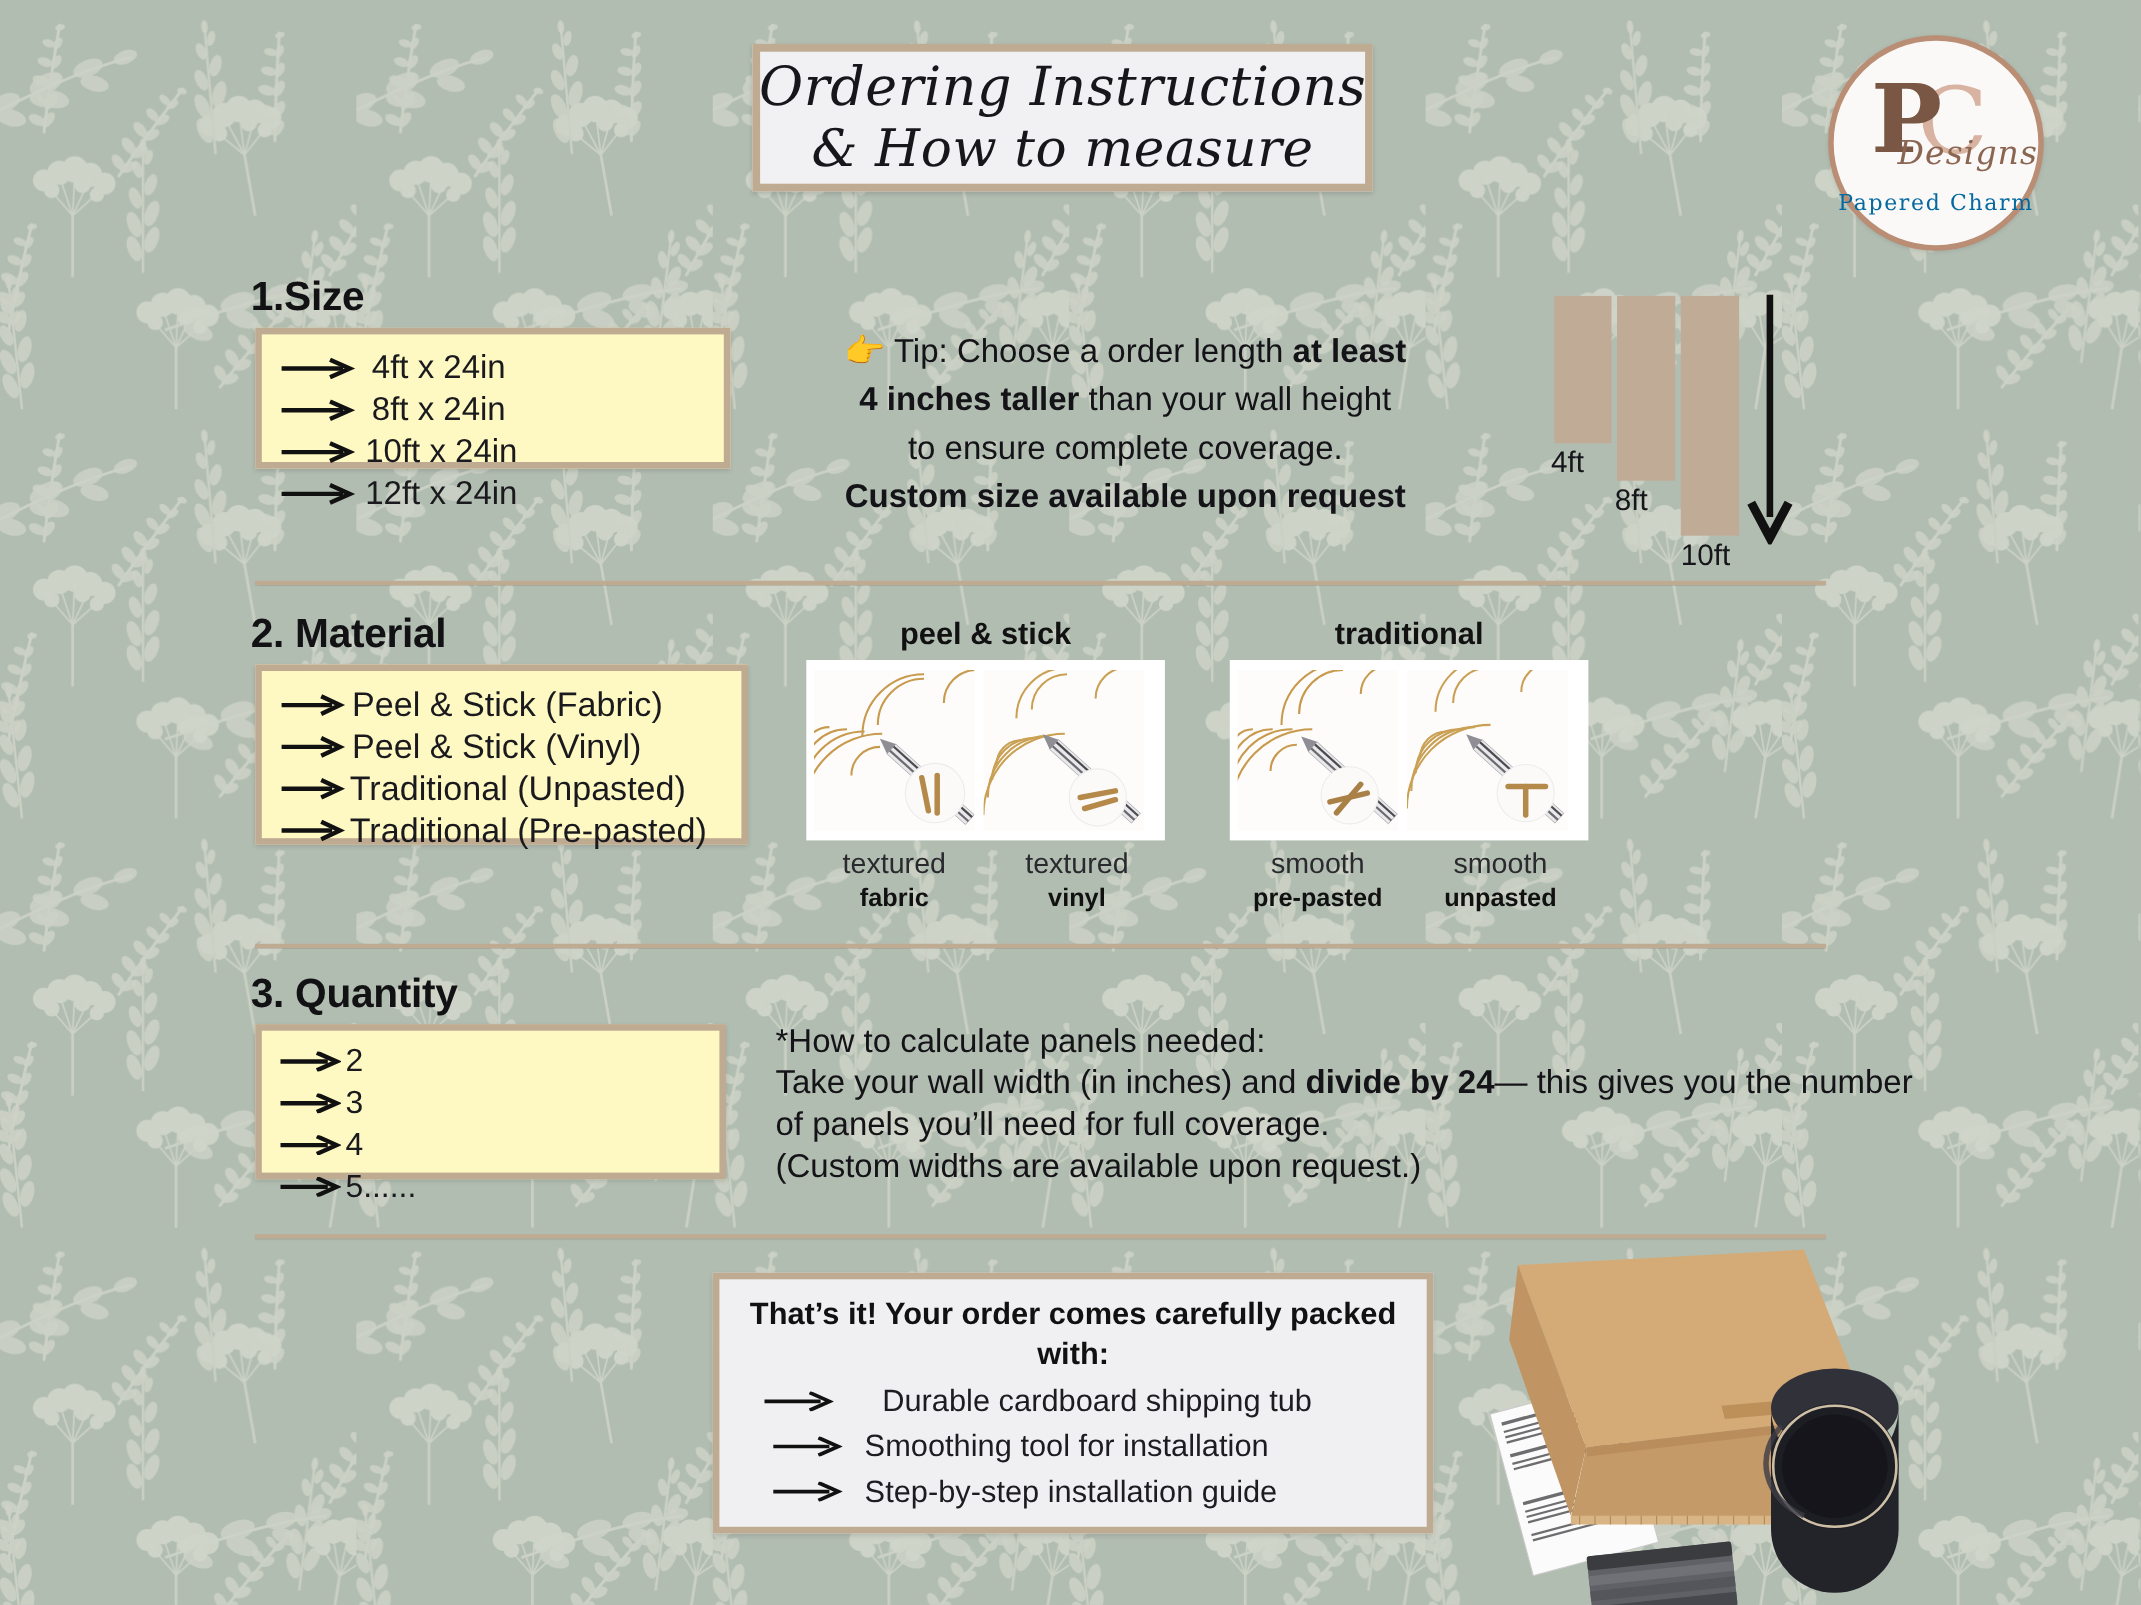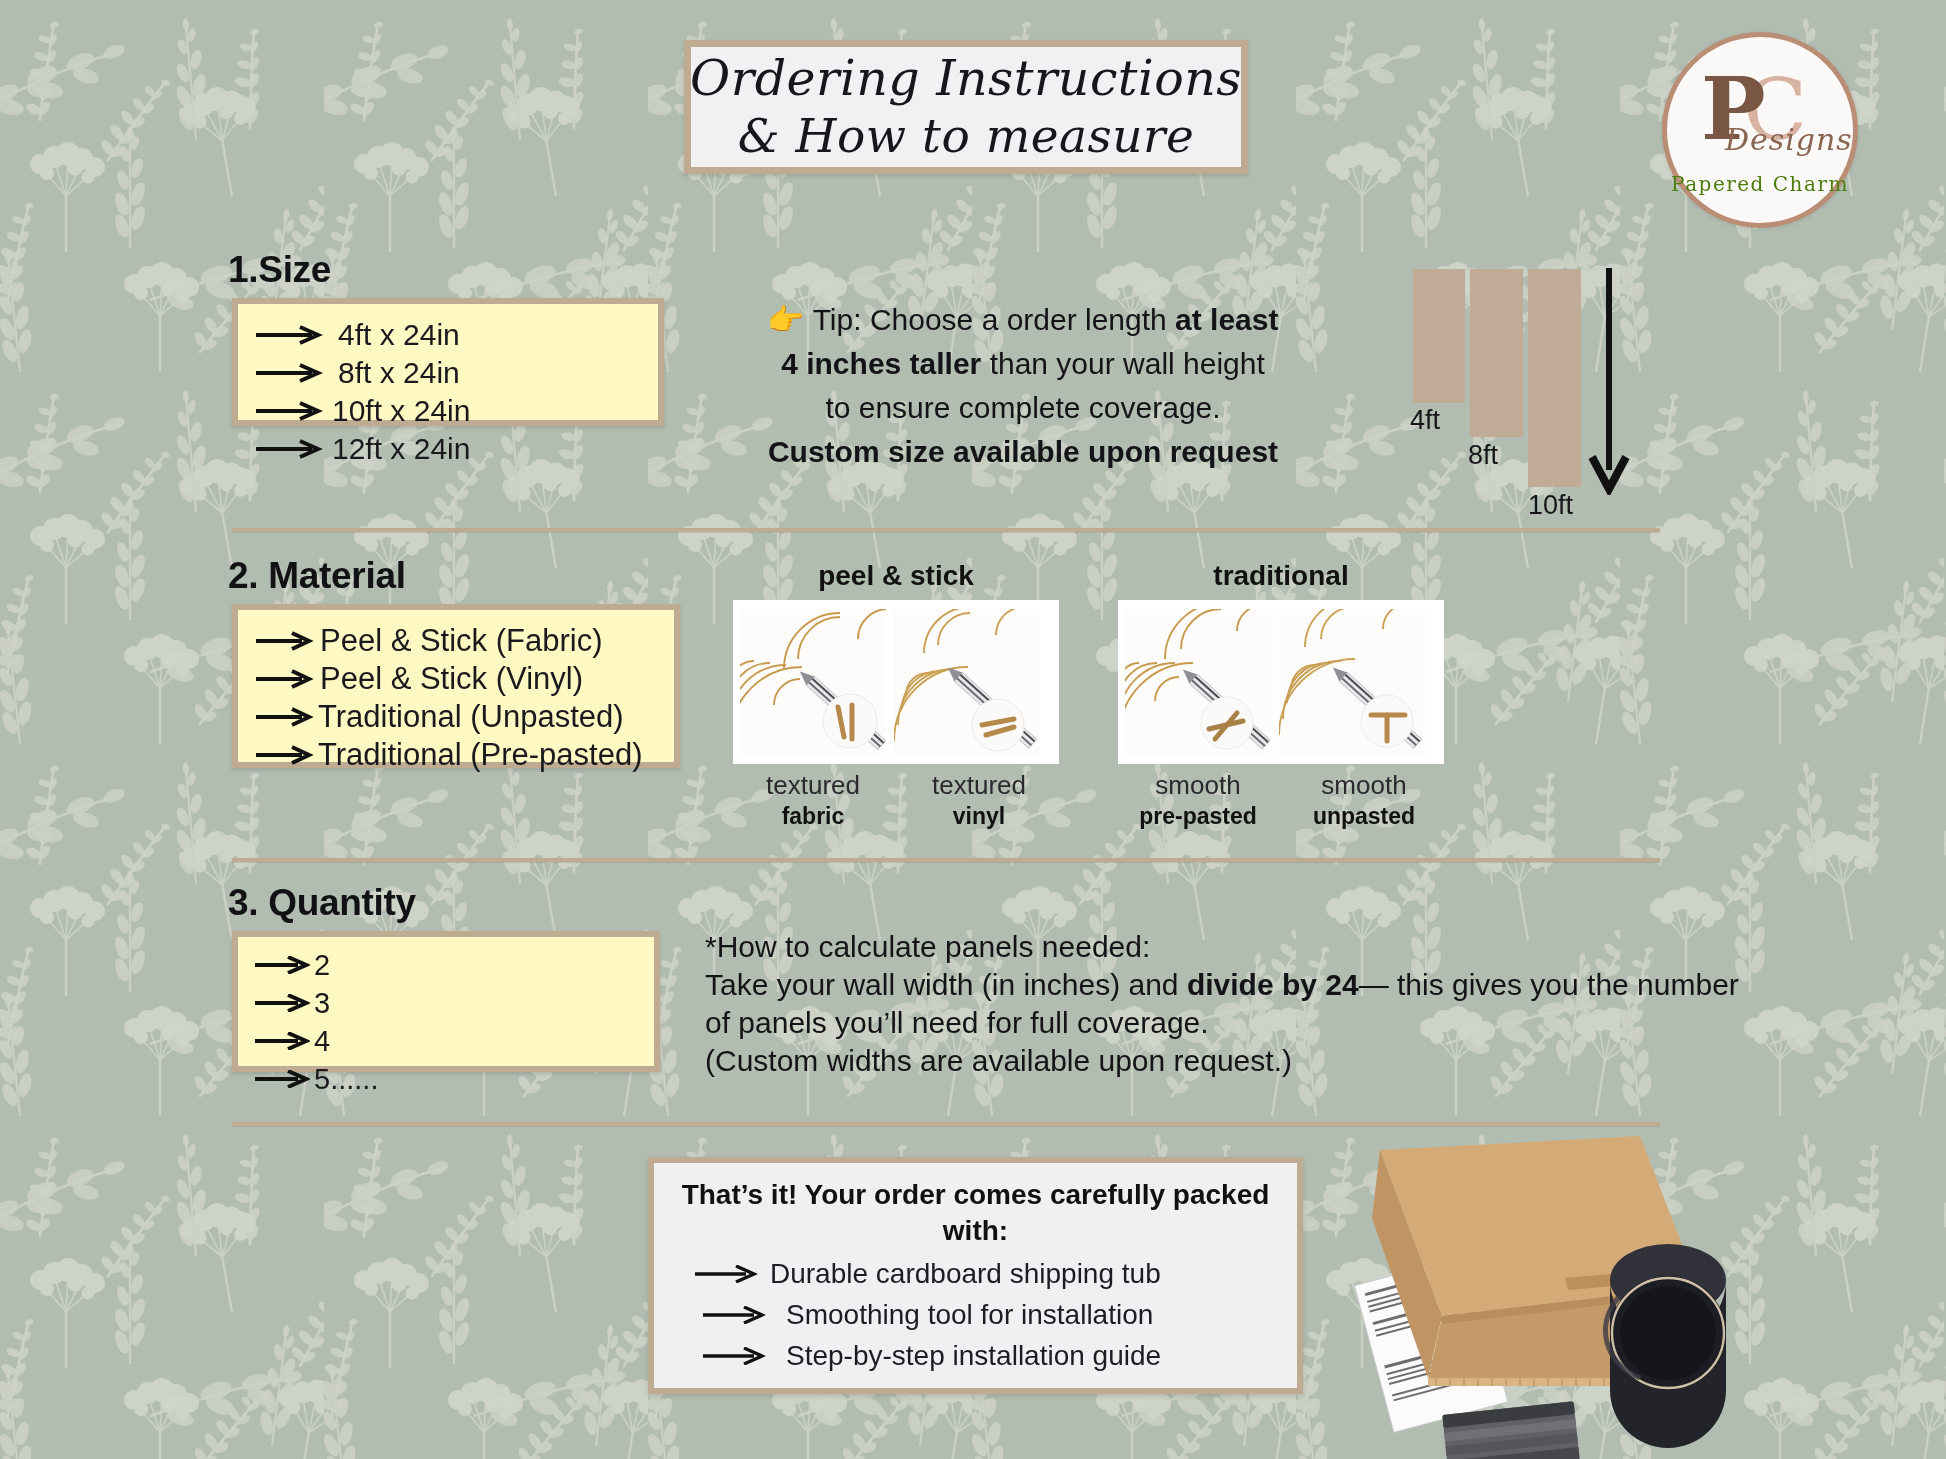--- a/index.html
+++ b/index.html
@@ -75,21 +75,21 @@
   }
   .logo-script {
     position: absolute; left: 30px; top: 52px;
     font-family: "DejaVu Serif", serif;
     font-style: italic;
     font-size: 30px; color: #8a6552;
     letter-spacing: 1px;
   }
   .logo-sub {
     font-family: "DejaVu Serif", serif;
-    font-size: 20px; color: #4d7c0f;
+    font-size: 20px; color: #0369a1;
     letter-spacing: 1.5px;
     margin-top: 10px;
   }
 
   
   .sec-head {
     position: absolute;
     font-size: 37px; font-weight: 700;
     color: #121114;
     letter-spacing: -.3px;
@@ -582,21 +582,21 @@
     <div>*How to calculate panels needed:</div>
     <div><span> Take your wall width (in inches) and </span><b>divide by 24</b><span>— this gives you the number</span></div>
     <div>of panels you’ll need for full coverage.</div>
     <div>(Custom widths are available upon request.)</div>
   </div>
 
   <div class="divider" style="left:232px; top:1122px; width:1428px;"></div>
 
   <div class="packed-box">
     <div class="packed-title">That’s it! Your order comes carefully packed with:</div>
-    <div class="packed-row" style="padding-left:22px;">
+    <div class="packed-row" style="padding-left:22px;gap:32px;">
       <span class="arw">
           <svg width="64" height="18" viewBox="0 0 64 18">
             <line x1="1" y1="9" x2="52" y2="9" stroke="#111" stroke-width="3.4"></line>
             <path d="M42 1 L60 9 L42 17" fill="none" stroke="#111" stroke-width="3.4"></path>
           </svg>
         </span>
       <span style="margin-left:12px;">Durable cardboard shipping tub</span>
     </div>
     <div class="packed-row" style="padding-left:30px;">
       <span class="arw">

